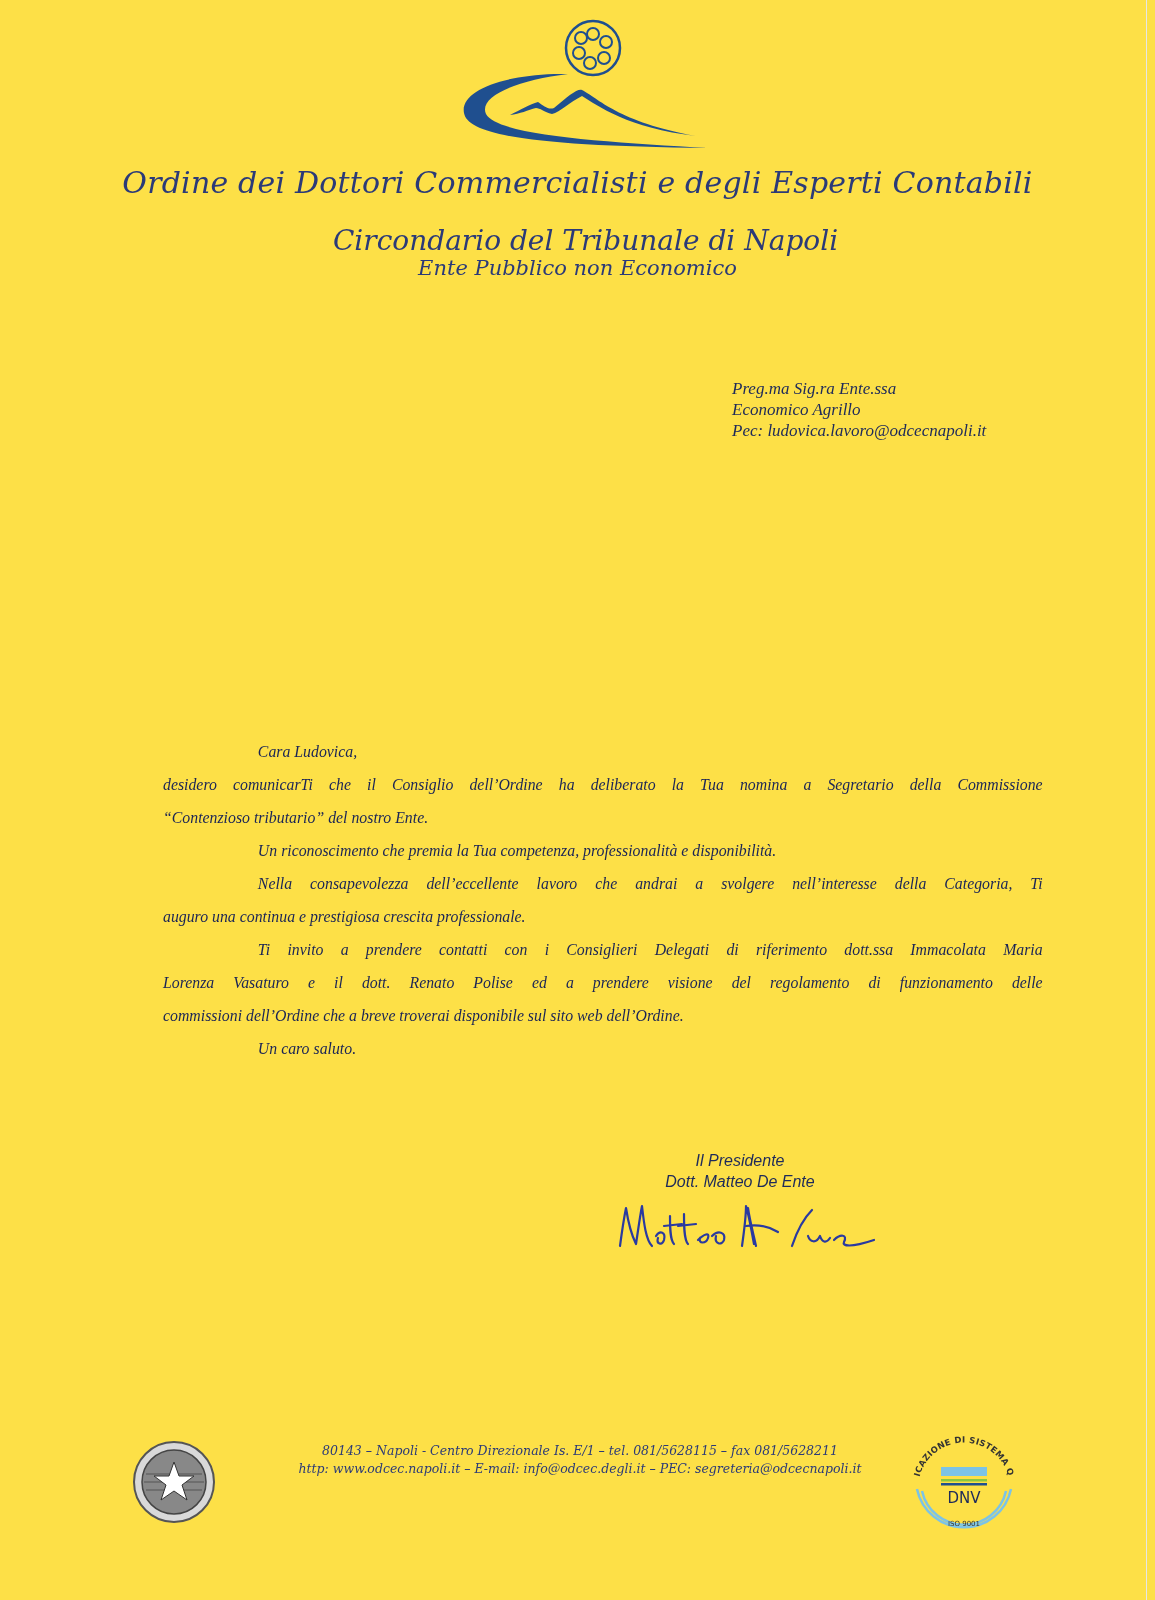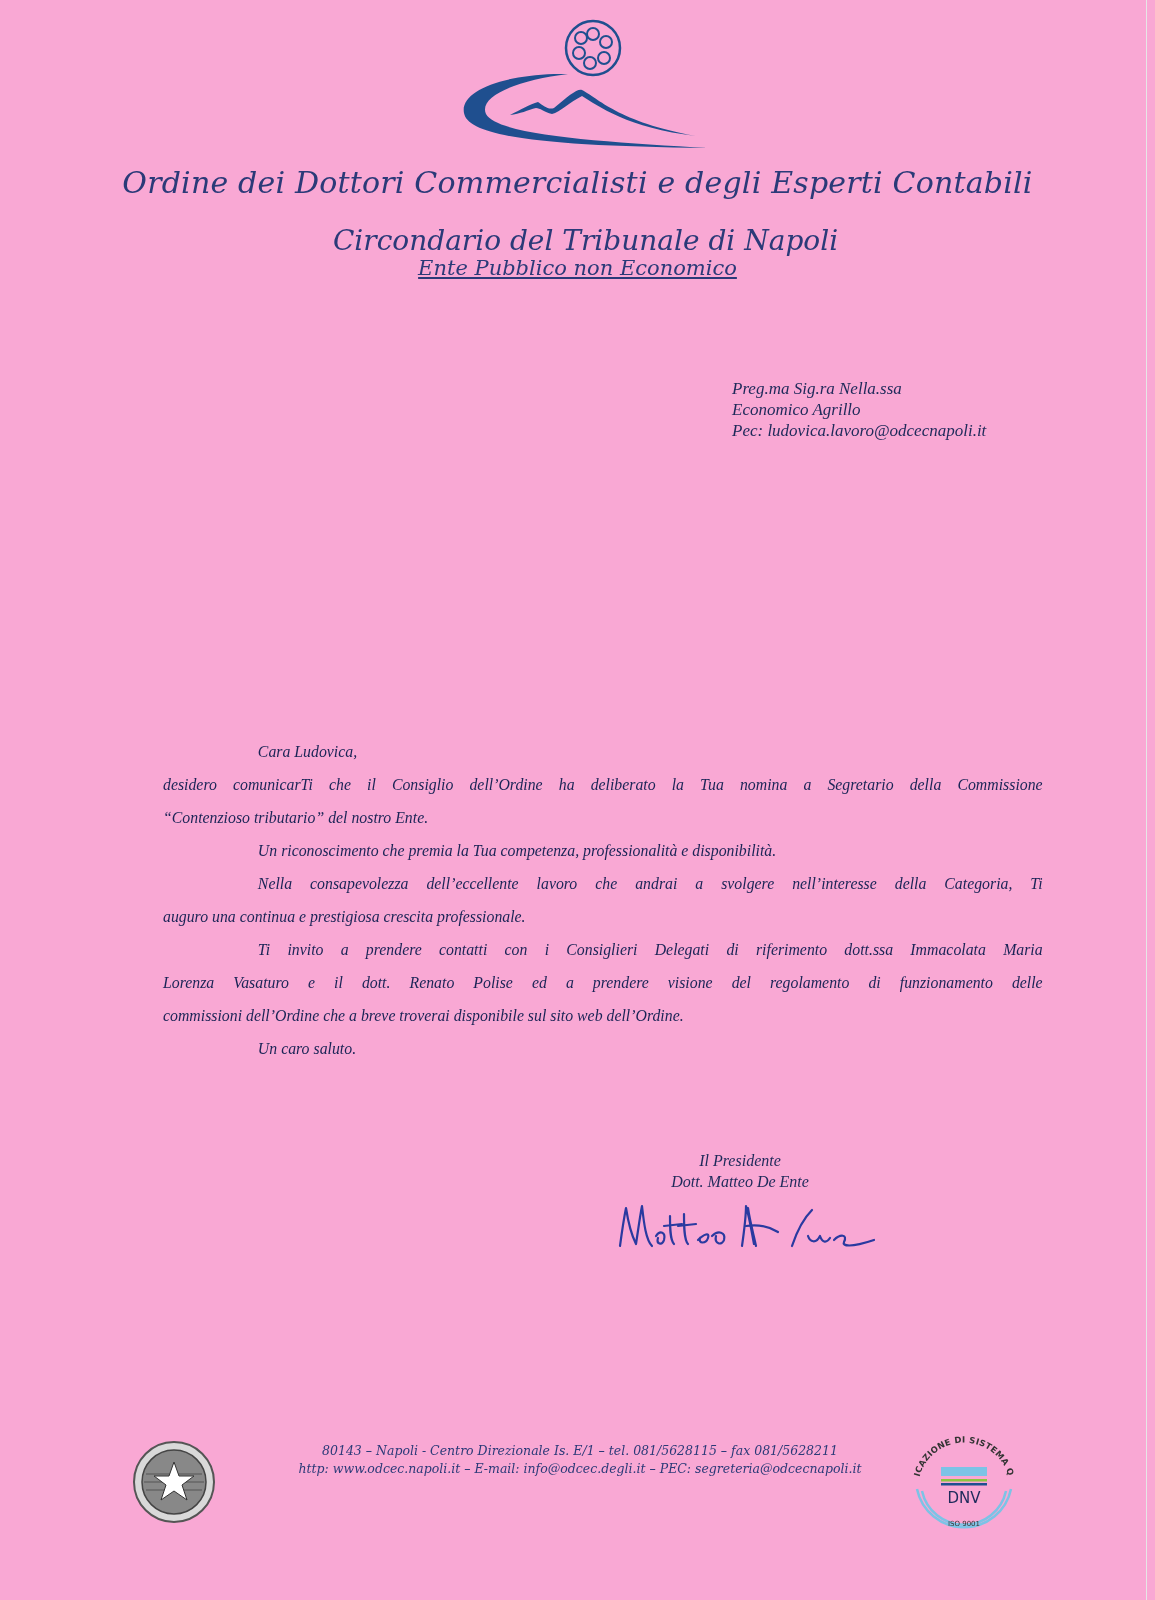--- a/index.html
+++ b/index.html
@@ -1,40 +1,40 @@
 <!DOCTYPE html>
 <html><head>
 <meta charset="utf-8">
 <style>
   html, body { margin: 0; padding: 0; background: #ffffff; }
   body { width: 1155px; height: 1600px; position: relative; overflow: hidden; }
-  .page { position: absolute; left: 0; top: 0; width: 1155px; height: 1600px; background: #f9a8d4; }
+  .page { position: absolute; left: 0; top: 0; width: 1155px; height: 1600px; background: #fde047; }
   .edge-right { position: absolute; right: 8px; top: 0; width: 1px; height: 1600px; background: #e6e6e6; }
 
   .logo { position: absolute; left: 458px; top: 18px; width: 260px; height: 140px; }
 
   .hdr { position: absolute; left: 0; width: 1155px; text-align: center; color: #2b3a78;
          font-family: "DejaVu Serif", serif; font-style: italic; }
   .hdr-1 { top: 165px; font-size: 30px; letter-spacing: 0.2px; }
   .hdr-2 { top: 224px; font-size: 28px; margin-left: 8px; }
-  .hdr-3 { top: 256px; font-size: 21px; text-decoration: underline; }
+  .hdr-3 { top: 256px; font-size: 21px; }
 
   .addr { position: absolute; left: 732px; top: 378px; font-family: "Liberation Serif", serif;
           font-style: italic; font-size: 17px; line-height: 21px; color: #1e2a5a; }
   .addr div { white-space: nowrap; }
 
   .body { position: absolute; left: 163px; top: 735px; width: 880px; font-family: "Liberation Serif", serif;
           font-style: italic; font-size: 17px; color: #1a2456; transform: scaleX(0.93); transform-origin: left top; }
   .body p { margin: 0; white-space: nowrap; height: 33px; line-height: 33px; }
   .indent { padding-left: 102px; }
   .justify { display: flex; justify-content: space-between; width: 946px; }
   .justify span { white-space: nowrap; }
 
   .sign { position: absolute; left: 620px; top: 1150px; width: 240px; text-align: center;
-          font-family: Liberation Serif, serif; font-style: italic; font-size: 16px; line-height: 21px; color: #1e2a5a; }
+          font-family: Liberation Sans, sans-serif; font-style: italic; font-size: 16px; line-height: 21px; color: #1e2a5a; }
   .signature { position: absolute; left: 612px; top: 1196px; width: 270px; height: 60px; }
 
   .footer { position: absolute; left: 260px; top: 1442px; width: 640px; text-align: center;
             font-family: "DejaVu Serif", serif; font-style: italic; font-size: 12.5px; line-height: 18px; color: #2b3a78; }
   .footer div { white-space: nowrap; }
 
   .emblem { position: absolute; left: 132px; top: 1440px; width: 84px; height: 84px; }
   .dnv { position: absolute; left: 905px; top: 1415px; width: 118px; height: 118px; }
 </style>
 </head>
@@ -55,21 +55,21 @@
       <circle cx="121" cy="35" r="6"></circle>
       <circle cx="123" cy="20" r="6"></circle>
     </g>
   </svg>
 
   <div class="hdr hdr-1">Ordine dei Dottori Commercialisti e degli Esperti Contabili</div>
   <div class="hdr hdr-2">Circondario del Tribunale di Napoli</div>
   <div class="hdr hdr-3">Ente Pubblico non Economico</div>
 
   <div class="addr">
-    <div>Preg.ma Sig.ra Nella.ssa</div>
+    <div>Preg.ma Sig.ra Ente.ssa</div>
     <div>Economico Agrillo</div>
     <div>Pec: ludovica.lavoro@odcecnapoli.it</div>
   </div>
 
   <div class="body">
     <p class="indent">Cara Ludovica,</p>
     <p class="justify">
         <span>desidero</span>
         <span>comunicarTi</span>
         <span>che</span>

